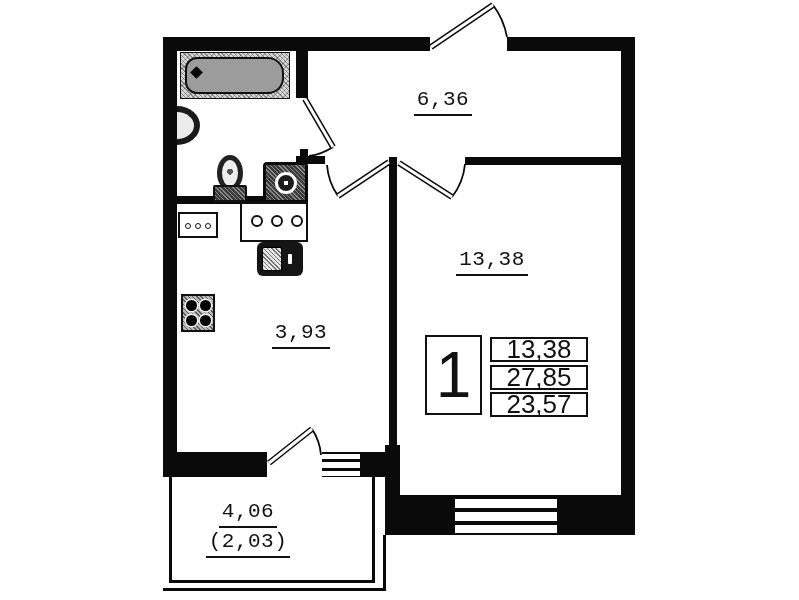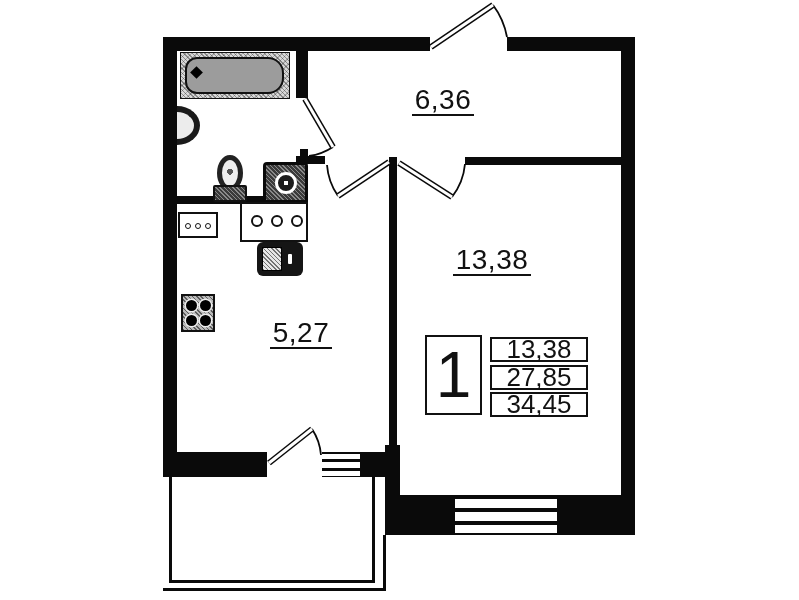--- a/index.html
+++ b/index.html
@@ -4,21 +4,21 @@
 <style>
   html,body{margin:0;padding:0;background:#ffffff;}
   #stage{
     position:relative;width:799px;height:600px;background:#ffffff;overflow:hidden;
     font-family:"Liberation Sans", sans-serif;color:#111;
   }
   .abs{position:absolute;box-sizing:border-box;}
   .wall{position:absolute;background:#0a0a0a;}
   .label{
     position:absolute;width:120px;text-align:center;
-    font-size:28px;font-weight:500;line-height:26px;letter-spacing:0.5px;white-space:nowrap;
+    font-size:21px;font-weight:500;line-height:26px;letter-spacing:0.5px;white-space:nowrap;font-family:Liberation Mono, monospace;
   }
   .label span{display:inline-block;border-bottom:2px solid #111;padding:0 3px 1px;}
   .hatch-dark{
     background-color:#3a3a3a;
     background-image:repeating-linear-gradient(45deg, rgba(255,255,255,.40) 0 1px, transparent 1px 3px);
   }
   .hatch-mid{
     background-color:#b9b9b9;
     background-image:repeating-linear-gradient(45deg, rgba(0,0,0,.50) 0 1px, transparent 1px 3px);
   }
@@ -136,31 +136,37 @@
     </g>
   </svg>
 
   <div class="label" style="left:383px;top:87px;">
     <span>6,36</span>
   </div>
   <div class="label" style="left:432px;top:247px;">
     <span>13,38</span>
   </div>
   <div class="label" style="left:241px;top:320px;">
-    <span>5,27</span>
+    <span>3,93</span>
+  </div>
+  <div class="label" style="left:188px;top:499px;">
+    <span>4,06</span>
+  </div>
+  <div class="label" style="left:188px;top:529px;">
+    <span>(2,03)</span>
   </div>
 
   <div class="abs" style="left:425px;top:335px;width:164px;height:84px;">
     <div class="legend-cell" style="left:0;top:0;width:57px;height:80px;border-width:2.5px;font-size:64px;line-height:1;">
       <span>1</span>
     </div>
     <div class="legend-cell" style="left:65px;top:2px;width:98px;height:25px;font-size:26px;">
       <span>13,38</span>
     </div>
     <div class="legend-cell" style="left:65px;top:30px;width:98px;height:25px;font-size:26px;">
       <span>27,85</span>
     </div>
     <div class="legend-cell" style="left:65px;top:57px;width:98px;height:25px;font-size:26px;">
-      <span>34,45</span>
+      <span>23,57</span>
     </div>
   </div>
 
 </div>
 
 </body></html>

